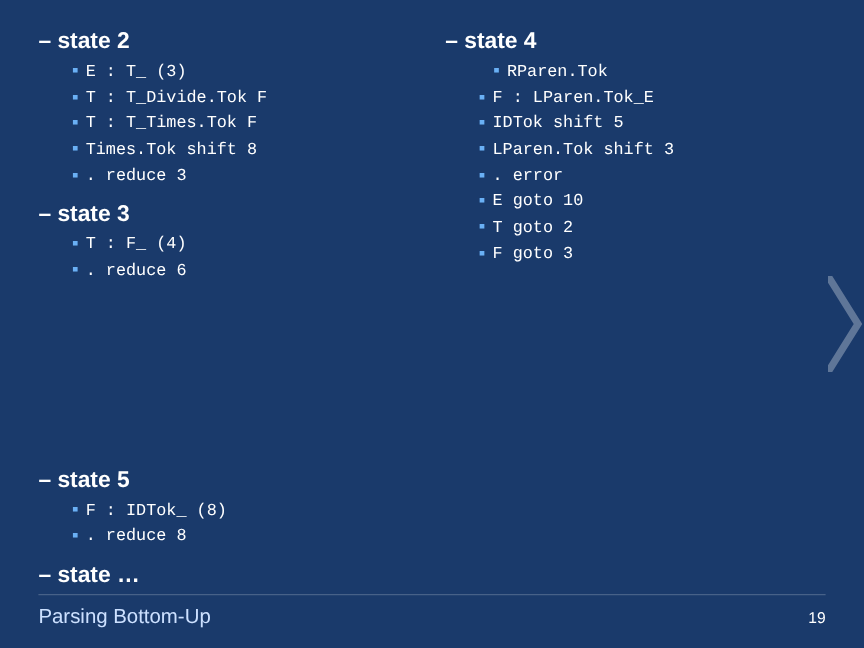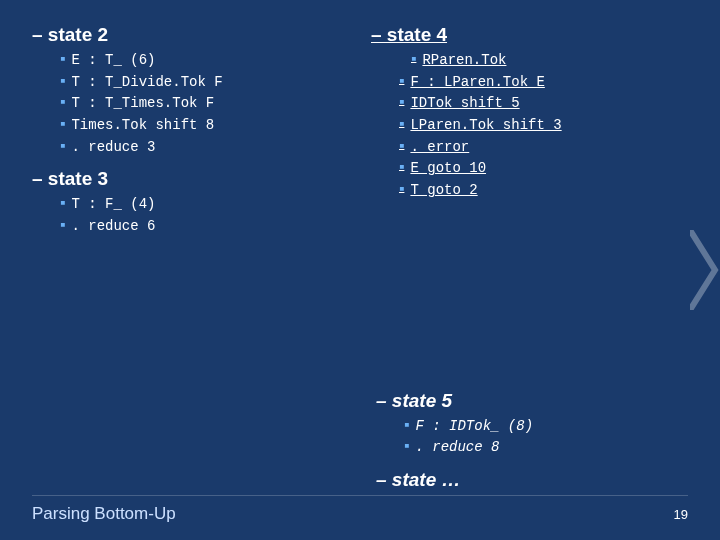--- a/index.html
+++ b/index.html
@@ -27,21 +27,20 @@
       gap: 22px;
       flex: 1;
     }
 
     .left-column {
       flex: 1;
     }
 
     .right-column {
       flex: 1;
-      text-decoration: underline;
     }
 
     .state-heading {
       font-size: 19px;
       font-weight: bold;
       color: white;
       margin-bottom: 4px;
       margin-top: 10px;
     }
 
@@ -68,24 +67,23 @@
     .bullet-list li::before {
       content: '◾';
       font-size: 9px;
       color: #6ab0f5;
       margin-top: 3px;
       flex-shrink: 0;
     }
 
     .bottom-row {
       display: flex;
-      flex-direction: row;
+      flex-direction: column;
       gap: 32px;
       margin-top: 8px;
-      font-style: italic;
     }
 
     .bottom-left {
       flex: 1;
     }
 
     .bottom-right {
       flex: 1;
     }
 
@@ -124,21 +122,21 @@
 
 <div class="slide-content">
 
   <div class="main-columns">
 
     <div class="left-column">
 
       <div class="state-heading">– state 2</div>
       <ul class="bullet-list">
         <li>
-            <span>E : T_   (6)</span>
+            <span>E : T_   (3)</span>
           </li>
         <li>
             <span>T :  T_Divide.Tok F</span>
           </li>
         <li>
             <span>T :  T_Times.Tok F</span>
           </li>
         <li>
             <span>Times.Tok  shift 8</span>
           </li>
@@ -176,20 +174,23 @@
             <span>LParen.Tok  shift 3</span>
           </li>
         <li>
             <span>.  error</span>
           </li>
         <li>
             <span>E  goto 10</span>
           </li>
         <li>
             <span>T  goto 2</span>
+          </li>
+        <li>
+            <span>F  goto 3</span>
           </li>
       </ul>
 
     </div>
 
   </div>
 
   <div class="bottom-row">
 
     <div class="bottom-left">

